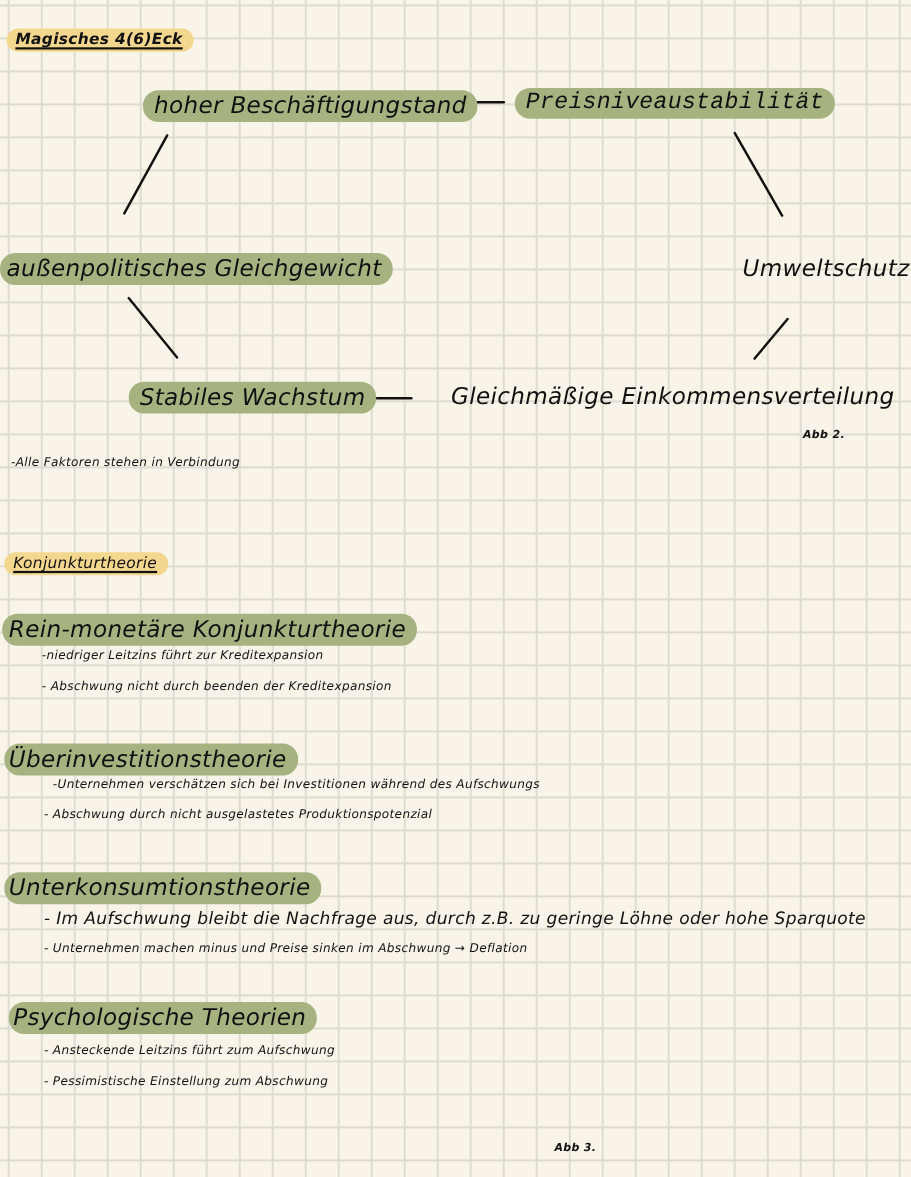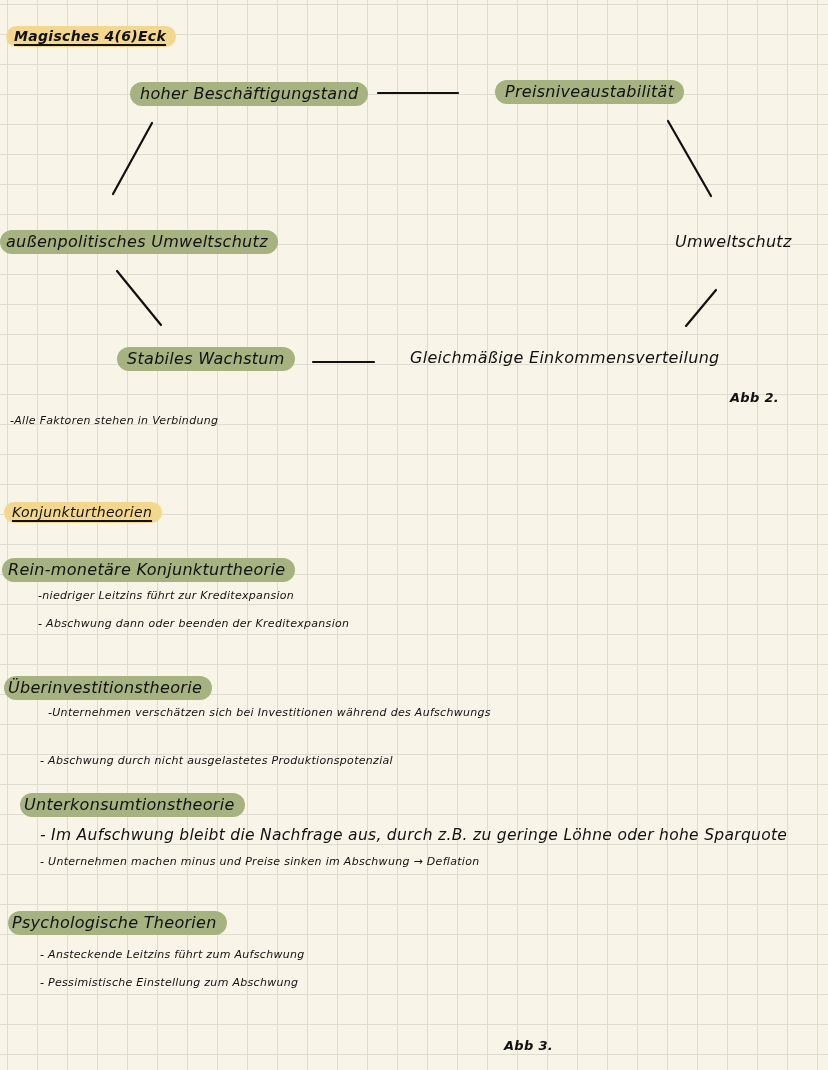--- a/index.html
+++ b/index.html
@@ -17,67 +17,67 @@
   .abs { position: absolute; white-space: nowrap; }
   .hand { font-family: "DejaVu Sans", sans-serif; font-style: oblique; letter-spacing: 0.3px; text-align: center; }
   .pill-green {
     background: #a7b281; border-radius: 14px; padding: 2px 10px 3px 10px;
   }
   .pill-yellow {
     background: #f4d78e; border-radius: 14px; padding: 2px 10px 3px 8px;
   }
   .underline { text-decoration: underline; text-decoration-thickness: 1.5px; text-underline-offset: 3px; }
   .h-title { font-size: 14px; font-weight: bold; }
-  .node { font-size: 16px; }
+  .node { font-size: 21px; }
   .body-line { font-size: 11px; }
-  .small { font-size: 13px; font-weight: bold; }
+  .small { font-size: 10px; font-weight: bold; }
   svg.lines { position: absolute; left: 0; top: 0; width: 828px; height: 1070px; pointer-events: none; }
 </style>
 </head>
 <body>
 
 <svg class="lines">
   <g stroke="#111" stroke-width="2.2" stroke-linecap="round">
     <line x1="378" y1="93" x2="458" y2="93"></line>
     <line x1="152" y1="123" x2="113" y2="194"></line>
     <line x1="668" y1="121" x2="711" y2="196"></line>
     <line x1="117" y1="271" x2="161" y2="325"></line>
     <line x1="716" y1="290" x2="686" y2="326"></line>
     <line x1="313" y1="362" x2="374" y2="362"></line>
   </g>
 </svg>
 
 <div class="abs hand h-title pill-yellow underline" style="left:6px; top:26px;">Magisches 4(6)Eck</div>
 
 <div class="abs hand node pill-green" style="left:130px; top:82px;">hoher Beschäftigungstand</div>
 
-<div class="abs hand node pill-green" style="left:495px; top:80px;">Preisniveaustabilität</div>
+<div class="abs hand node pill-green" style="left:468px; top:80px;font-family:Liberation Mono, monospace;">Preisniveaustabilität</div>
 
-<div class="abs hand node pill-green" style="left:0px; top:230px; padding-left:6px;">außenpolitisches Umweltschutz</div>
+<div class="abs hand node pill-green" style="left:0px; top:230px; padding-left:6px;">außenpolitisches Gleichgewicht</div>
 
 <div class="abs hand node" style="left:675px; top:232px;">Umweltschutz</div>
 
 <div class="abs hand node pill-green" style="left:117px; top:347px;">Stabiles Wachstum</div>
 
 <div class="abs hand node" style="left:410px; top:348px;">Gleichmäßige Einkommensverteilung</div>
 
 <div class="abs hand small" style="left:730px; top:390px;">Abb 2.</div>
 
 <div class="abs hand body-line" style="left:10px; top:414px;">-Alle Faktoren stehen in Verbindung</div>
 
-<div class="abs hand h-title pill-yellow underline" style="left:4px; top:502px; font-weight:normal;">Konjunkturtheorien</div>
+<div class="abs hand h-title pill-yellow underline" style="left:4px; top:502px; font-weight:normal;">Konjunkturtheorie</div>
 
 <div class="abs hand node pill-green" style="left:2px; top:558px; padding-left:6px;">Rein-monetäre Konjunkturtheorie</div>
 <div class="abs hand body-line" style="left:38px; top:589px;">-niedriger Leitzins führt zur Kreditexpansion</div>
-<div class="abs hand body-line" style="left:38px; top:617px;">- Abschwung dann oder beenden der Kreditexpansion</div>
+<div class="abs hand body-line" style="left:38px; top:617px;">- Abschwung nicht durch beenden der Kreditexpansion</div>
 
 <div class="abs hand node pill-green" style="left:4px; top:676px; padding-left:4px;">Überinvestitionstheorie</div>
 <div class="abs hand body-line" style="left:48px; top:706px;">-Unternehmen verschätzen sich bei Investitionen während des Aufschwungs</div>
-<div class="abs hand body-line" style="left:40px; top:734px;margin-top:20px;">- Abschwung durch nicht ausgelastetes Produktionspotenzial</div>
+<div class="abs hand body-line" style="left:40px; top:734px;">- Abschwung durch nicht ausgelastetes Produktionspotenzial</div>
 
-<div class="abs hand node pill-green" style="left:20px; top:793px; padding-left:4px;">Unterkonsumtionstheorie</div>
+<div class="abs hand node pill-green" style="left:4px; top:793px; padding-left:4px;">Unterkonsumtionstheorie</div>
 <div class="abs hand body-line" style="left:40px; top:826px; font-size:15.5px;">- Im Aufschwung bleibt die Nachfrage aus, durch z.B. zu geringe Löhne oder hohe Sparquote</div>
 <div class="abs hand body-line" style="left:40px; top:855px;">- Unternehmen machen minus und Preise sinken im Abschwung → Deflation</div>
 
 <div class="abs hand node pill-green" style="left:8px; top:911px; padding-left:4px;">Psychologische Theorien</div>
 <div class="abs hand body-line" style="left:40px; top:948px;">- Ansteckende Leitzins führt zum Aufschwung</div>
 <div class="abs hand body-line" style="left:40px; top:976px;">- Pessimistische Einstellung zum Abschwung</div>
 <div class="abs hand small" style="left:504px; top:1038px;">Abb 3.</div>
 
 </body></html>

